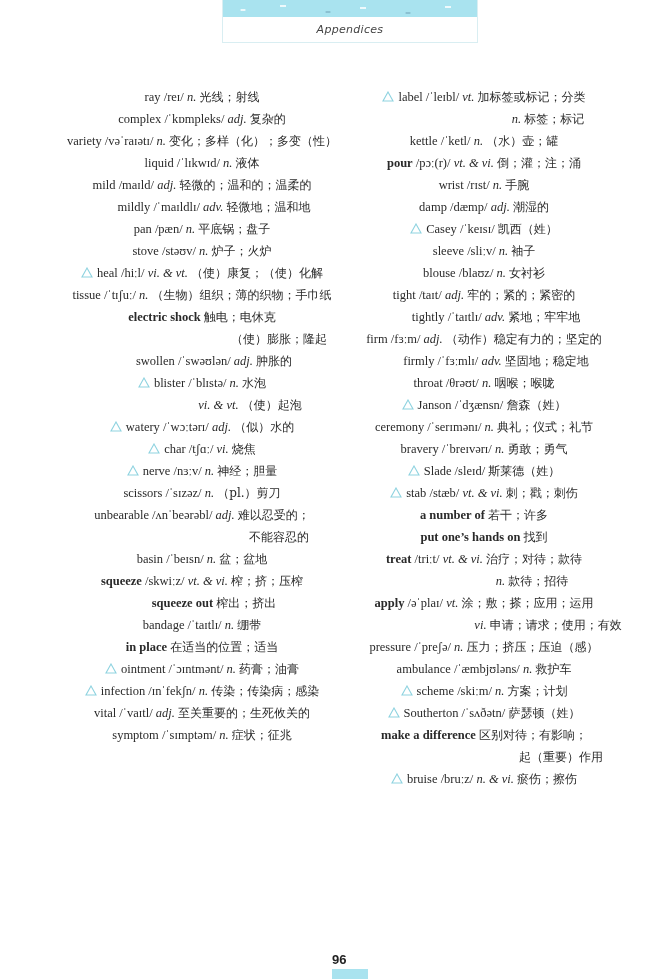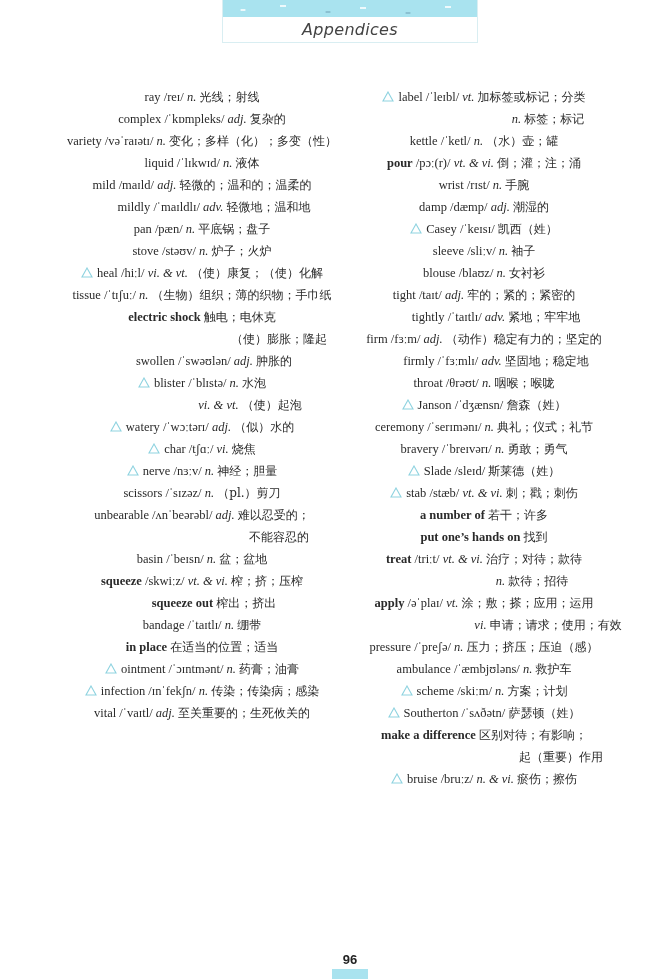--- a/index.html
+++ b/index.html
@@ -17,42 +17,42 @@
         radial-gradient(ellipse 5px 2px at 20px 10px, rgba(255,255,255,0.8) 50%, transparent 60%),
         radial-gradient(ellipse 6px 2px at 60px 6px, rgba(255,255,255,0.8) 50%, transparent 60%),
         radial-gradient(ellipse 5px 2px at 105px 12px, rgba(120,170,190,0.6) 50%, transparent 60%),
         radial-gradient(ellipse 6px 2px at 140px 8px, rgba(255,255,255,0.8) 50%, transparent 60%),
         radial-gradient(ellipse 5px 2px at 185px 13px, rgba(120,170,190,0.6) 50%, transparent 60%),
         radial-gradient(ellipse 6px 2px at 225px 7px, rgba(255,255,255,0.8) 50%, transparent 60%),
         #a9e3ef;
     }
     .header-title {
       height: 26px; line-height: 26px; text-align: center;
-      font-family: "DejaVu Sans", sans-serif; font-style: italic; font-size: 16px; color: #444;
+      font-family: "DejaVu Sans", sans-serif; font-style: italic; font-size: 11px; color: #444;
       letter-spacing: 0.3px;
     }
     .col { position: absolute; top: 86px; text-align: center; }
     .col.left { left: 62px; width: 280px; }
     .col.right { left: 344px; width: 280px; }
     .line {
       height: 22px; line-height: 22px; font-size: 12.5px; white-space: nowrap;
     }
     .line.indent1 { padding-left: 24px; }
     .line.indent-mid { padding-left: 96px; }
     .line.indent-far { padding-left: 128px; }
     .line.indent-far2 { padding-left: 154px; }
     .word { }
     .word.bold { font-weight: bold; }
     .phon { }
     .pos { font-style: italic; }
     .cn { font-family: "DejaVu Serif", serif; font-size: 12px; }
     .page-num {
       position: absolute; left: 332px; top: 951px; width: 36px; height: 28px;
       background: linear-gradient(#ffffff 0, #ffffff 65%, #a9e3ef 65%, #a9e3ef 100%);
-      text-align: center;
+      text-align: left;
     }
     .page-num span {
       display: block; font-family: "Liberation Sans", sans-serif; font-weight: bold; font-size: 13px;
       line-height: 18px; color: #222;
     }
   </style>
 </head>
 <body>
 
 <div class="header">
@@ -97,20 +97,21 @@
     <div class="line indent1"><span class="word bold">squeeze out</span> <span class="cn">榨出；挤出</span> </div>
     <div class="line"><span class="word">bandage</span> <span class="phon">/ˈtaɪtlɪ/</span> <span class="pos">n.</span> <span class="cn">绷带</span> </div>
     <div class="line"><span class="word bold">in place</span> <span class="cn">在适当的位置；适当</span> </div>
     <div class="line"><span style="display: inline-block; margin-right: 4px; vertical-align: -1px;"><svg width="12" height="11" viewBox="0 0 12 11">
           <path d="M6 1 L11 10 L1 10 Z" fill="none" stroke="#8fd3e0" stroke-width="1.1"></path>
         </svg></span><span class="word">ointment</span> <span class="phon">/ˈɔɪntmənt/</span> <span class="pos">n.</span> <span class="cn">药膏；油膏</span> </div>
     <div class="line"><span style="display: inline-block; margin-right: 4px; vertical-align: -1px;"><svg width="12" height="11" viewBox="0 0 12 11">
           <path d="M6 1 L11 10 L1 10 Z" fill="none" stroke="#8fd3e0" stroke-width="1.1"></path>
         </svg></span><span class="word">infection</span> <span class="phon">/ɪnˈfekʃn/</span> <span class="pos">n.</span> <span class="cn">传染；传染病；感染</span> </div>
     <div class="line"><span class="word">vital</span> <span class="phon">/ˈvaɪtl/</span> <span class="pos">adj.</span> <span class="cn">至关重要的；生死攸关的</span> </div>
+    <div class="line"><span class="word">symptom</span> <span class="phon">/ˈsɪmptəm/</span> <span class="pos">n.</span> <span class="cn">症状；征兆</span> </div>
   </div>
 <div class="col right" id="col-right">
     <div class="line"><span style="display: inline-block; margin-right: 4px; vertical-align: -1px;"><svg width="12" height="11" viewBox="0 0 12 11">
           <path d="M6 1 L11 10 L1 10 Z" fill="none" stroke="#8fd3e0" stroke-width="1.1"></path>
         </svg></span><span class="word">label</span> <span class="phon">/ˈleɪbl/</span> <span class="pos">vt.</span> <span class="cn">加标签或标记；分类</span> </div>
     <div class="line indent-far"><span class="pos">n.</span> <span class="cn">标签；标记</span> </div>
     <div class="line"><span class="word">kettle</span> <span class="phon">/ˈketl/</span> <span class="pos">n.</span> <span class="cn">（水）壶；罐</span> </div>
     <div class="line"><span class="word bold">pour</span> <span class="phon">/pɔː(r)/</span> <span class="pos">vt. &amp; vi.</span> <span class="cn">倒；灌；注；涌</span> </div>
     <div class="line"><span class="word">wrist</span> <span class="phon">/rɪst/</span> <span class="pos">n.</span> <span class="cn">手腕</span> </div>
     <div class="line"><span class="word">damp</span> <span class="phon">/dæmp/</span> <span class="pos">adj.</span> <span class="cn">潮湿的</span> </div>

